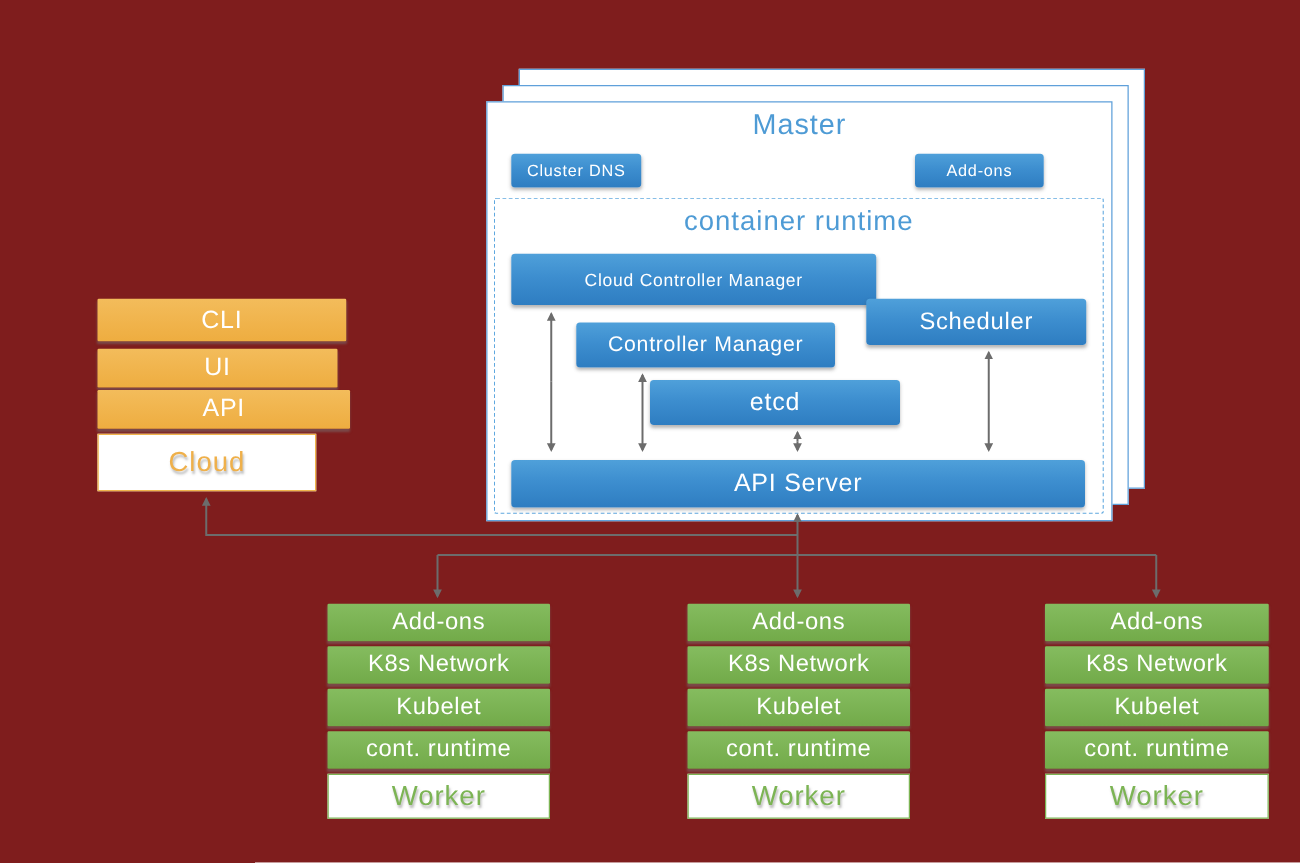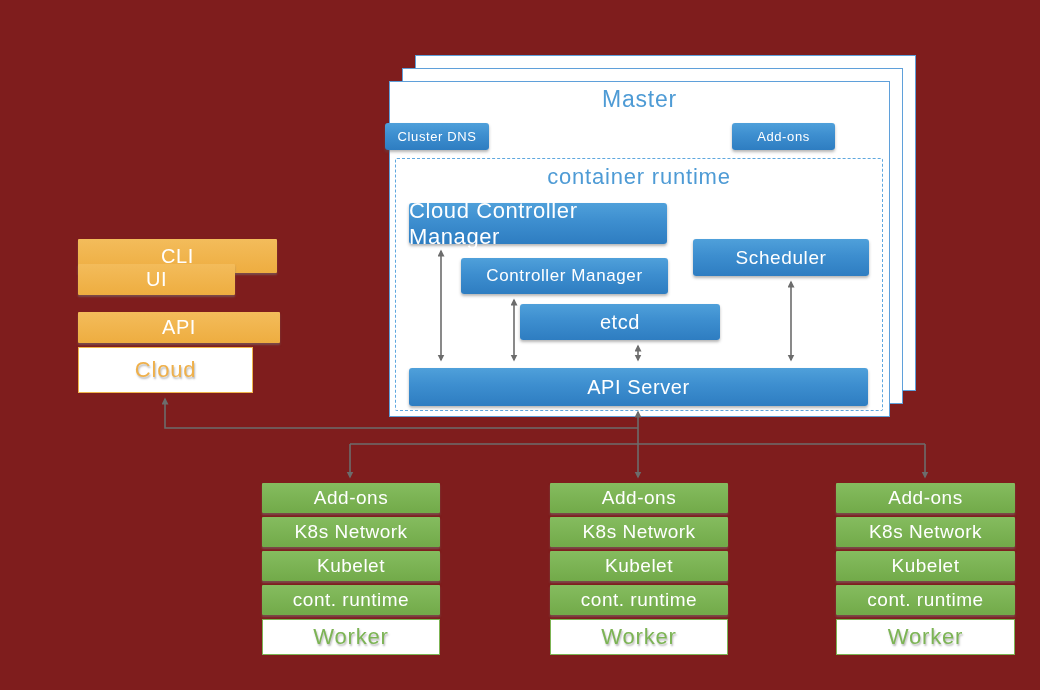--- a/index.html
+++ b/index.html
@@ -45,21 +45,21 @@
 </head>
 <body>
 
 <div class="canvas">
 
   <div class="sheet back"></div>
   <div class="sheet mid"></div>
   <div class="sheet front"></div>
   <div class="master-title">Master</div>
 
-  <div class="bluebox" style="left:385px;top:123px;width:104px;height:27px;font-size:13px;">Cluster DNS</div>
+  <div class="bluebox" style="left:409px;top:123px;width:104px;height:27px;font-size:13px;">Cluster DNS</div>
   <div class="bluebox" style="left:732px;top:123px;width:103px;height:27px;font-size:13px;">Add-ons</div>
 
   <div class="dashed"></div>
   <div class="cr-title">container runtime</div>
 
   <svg class="wires" viewBox="0 0 1040 690">
     <defs>
       <marker id="arr" markerWidth="8" markerHeight="8" refX="5.5" refY="3.5" orient="auto" markerUnits="userSpaceOnUse">
         <path d="M0,0 L7,3.5 L0,7 z" fill="#6C6C6C"></path>
       </marker>
@@ -84,28 +84,28 @@
       <line x1="638" y1="440" x2="638" y2="477" marker-end="url(#arr)"></line>
 
       <polyline points="638,428 165,428 165,399" marker-end="url(#arr)"></polyline>
 
       <line x1="350" y1="444" x2="925" y2="444"></line>
       <line x1="350" y1="444" x2="350" y2="477" marker-end="url(#arr)"></line>
       <line x1="925" y1="444" x2="925" y2="477" marker-end="url(#arr)"></line>
     </g>
   </svg>
 
-  <div class="bluebox" style="left:409px;top:203px;width:258px;height:41px;font-size:22px;">Cloud Controller Manager</div>
+  <div class="bluebox" style="left:409px;top:203px;width:292px;height:41px;font-size:14px;">Cloud Controller Manager</div>
   <div class="bluebox" style="left:461px;top:258px;width:207px;height:36px;font-size:17px;">Controller Manager</div>
   <div class="bluebox" style="left:693px;top:239px;width:176px;height:37px;font-size:19px;">Scheduler</div>
   <div class="bluebox" style="left:520px;top:304px;width:200px;height:36px;font-size:20px;">etcd</div>
   <div class="bluebox" style="left:409px;top:368px;width:459px;height:38px;font-size:20px;">API Server</div>
 
   <div class="orangebox" style="left:78px;top:239px;width:199px;height:34px;font-size:20px;">CLI</div>
-  <div class="orangebox" style="left:78px;top:264px;width:157px;height:31px;font-size:20px;">UI</div>
+  <div class="orangebox" style="left:78px;top:279px;width:192px;height:31px;font-size:20px;">UI</div>
   <div class="orangebox" style="left:78px;top:312px;width:202px;height:31px;font-size:20px;">API</div>
   <div class="access-label" style="left:78px;top:347px;width:175px;height:46px;font-size:22px;">Cloud</div>
 
   <div class="greenbox" style="left:262px;top:483px;width:178px;height:30px;font-size:19px;">Add-ons</div>
   <div class="greenbox" style="left:262px;top:517px;width:178px;height:30px;font-size:19px;">K8s Network</div>
   <div class="greenbox" style="left:262px;top:551px;width:178px;height:30px;font-size:19px;">Kubelet</div>
   <div class="greenbox" style="left:262px;top:585px;width:178px;height:30px;font-size:19px;">cont. runtime</div>
   <div class="worker-label" style="left:262px;top:619px;width:178px;height:36px;font-size:22px;">Worker</div>
 
   <div class="greenbox" style="left:550px;top:483px;width:178px;height:30px;font-size:19px;">Add-ons</div>

